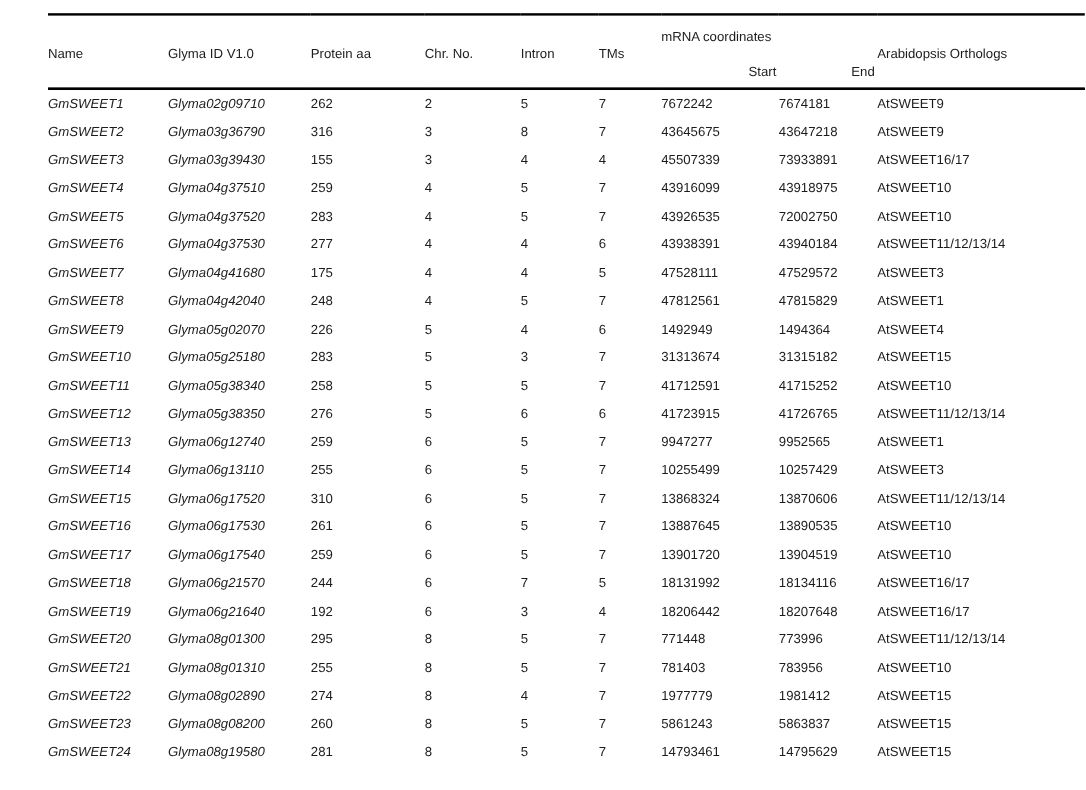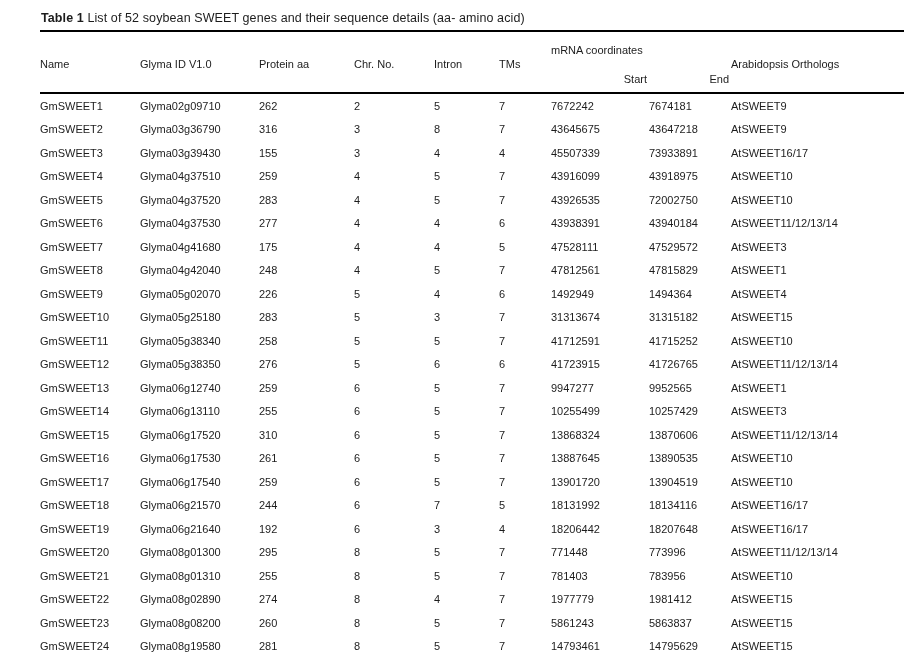--- a/index.html
+++ b/index.html
@@ -49,40 +49,39 @@
   thead th.rspan { vertical-align: top; padding-top: 9px; }
   thead tr.hdr-row2 { border-bottom: 2px solid #000000; }
 
   tbody td {
     height: 23.5px;
     padding: 0 2px 0 0;
     vertical-align: middle;
     white-space: nowrap;
     overflow: hidden;
   }
-  td.c-name, td.c-glyma { }
+  td.c-name, td.c-glyma { font-style: italic; }
 
   
   col.w-name     { width: 100px; }
   col.w-glyma    { width: 119px; }
   col.w-protein  { width: 95px;  }
   col.w-chr      { width: 80px;  }
   col.w-intron   { width: 65px;  }
   col.w-tms      { width: 52px;  }
   col.w-start    { width: 98px;  }
   col.w-end      { width: 82px;  }
   col.w-ortho    { width: 173px; }
 </style>
 </head>
 <body>
 
 <div class="page">
   <div class="table-wrap">
 
-    <p class="table-title"><span class="t-label">Table 1</span> <span class="t-caption">List of 52 soybean SWEET genes and their sequence details (aa- amino acid)</span></p>
 
     <table class="gene-table">
       <colgroup>
         <col class="w-name">
           <col class="w-glyma">
           <col class="w-protein">
         <col class="w-chr">
           <col class="w-intron">
           <col class="w-tms">
         <col class="w-start">

